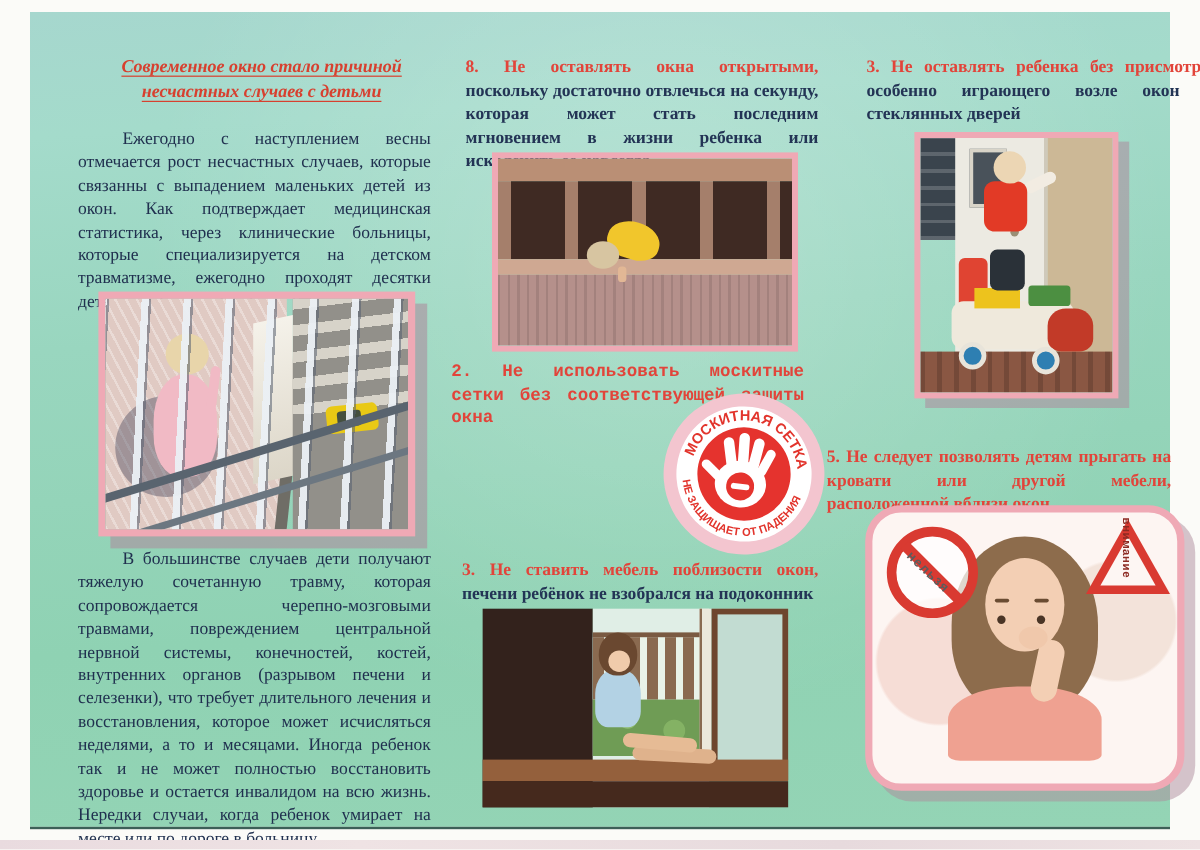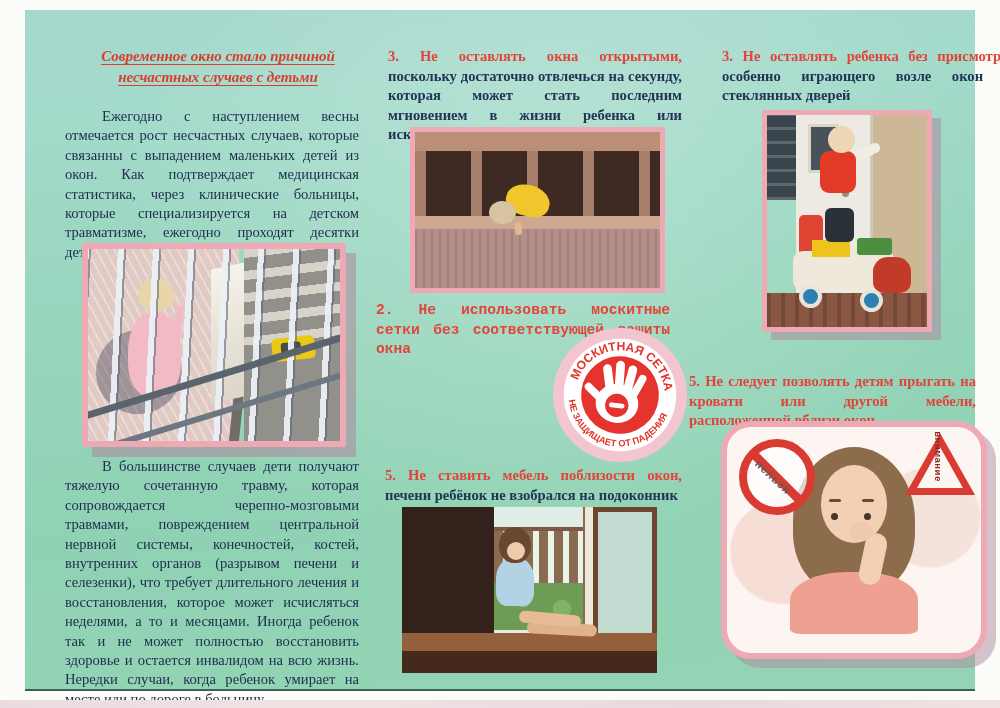--- a/index.html
+++ b/index.html
@@ -176,21 +176,21 @@
       <div class="abs l-kid-body"></div>
       <div class="abs l-kid-arm"></div>
       <div class="abs l-kid-head"></div>
       <div class="abs l-rail"></div>
       <div class="abs l-bar1"></div>
       <div class="abs l-bar2"></div>
     </div>
 
     <p class="abs para indent p2">В большинстве случаев дети получают тяжелую сочетанную травму, которая сопровождается черепно-мозговыми травмами, повреждением центральной нервной системы, конечностей, костей, внутренних органов (разрывом печени и селезенки), что требует длительного лечения и восстановления, которое может исчисляться неделями, а то и месяцами. Иногда ребенок так и не может полностью восстановить здоровье и остается инвалидом на всю жизнь. Нередки случаи, когда ребенок умирает на месте или по дороге в больницу.</p>
 
-    <p class="abs rule rule1"><span class="lead">3. Не оставлять окна открытыми, </span><span class="rest">поскольку достаточно отвлечься на секунду, которая может стать последним мгновением в жизни ребенка или искалечить её навсегда</span></p>
+    <p class="abs rule rule1"><span class="lead">8. Не оставлять окна открытыми, </span><span class="rest">поскольку достаточно отвлечься на секунду, которая может стать последним мгновением в жизни ребенка или искалечить её навсегда</span></p>
 
     <div class="abs photo pink-frame photoM1">
       <div class="abs m1-lintel"></div>
       <div class="abs m1-frames"></div>
       <div class="abs m1-ledge"></div>
       <div class="abs m1-wall"></div>
       <div class="abs m1-kid-body"></div>
       <div class="abs m1-kid-head"></div>
       <div class="abs m1-kid-hand"></div>
     </div>
@@ -215,21 +215,21 @@
           <rect x="40" y="58" width="8" height="26" rx="4" transform="rotate(-52 44 71)"></rect>
           <ellipse cx="68" cy="79" rx="22" ry="20"></ellipse>
         </g>
         <circle cx="68" cy="81" r="12" fill="#e5332e"></circle>
         <rect x="60" y="78.6" width="16" height="5" rx="2.5" fill="#ffffff"></rect>
         <text font-size="12.5"><textPath href="#arcTop" startOffset="50%" text-anchor="middle">МОСКИТНАЯ СЕТКА</textPath></text>
         <text font-size="9.5"><textPath href="#arcBot" startOffset="50%" text-anchor="middle">НЕ ЗАЩИЩАЕТ ОТ ПАДЕНИЯ!</textPath></text>
       </svg>
     </div>
 
-    <p class="abs rule rule4"><span class="lead">5. Не ставить мебель поблизости окон, </span><span class="rest">печени ребёнок не взобрался на подоконник</span></p>
+    <p class="abs rule rule4"><span class="lead">3. Не ставить мебель поблизости окон, </span><span class="rest">печени ребёнок не взобрался на подоконник</span></p>
 
     <div class="abs photo photoM2">
       <div class="abs m2-int"></div>
       <div class="abs m2-sky"></div>
       <div class="abs m2-fence"></div>
       <div class="abs m2-green"></div>
       <div class="abs m2-post"></div>
       <div class="abs m2-sash"></div>
       <div class="abs m2-sill"></div>
       <div class="abs m2-below"></div>

